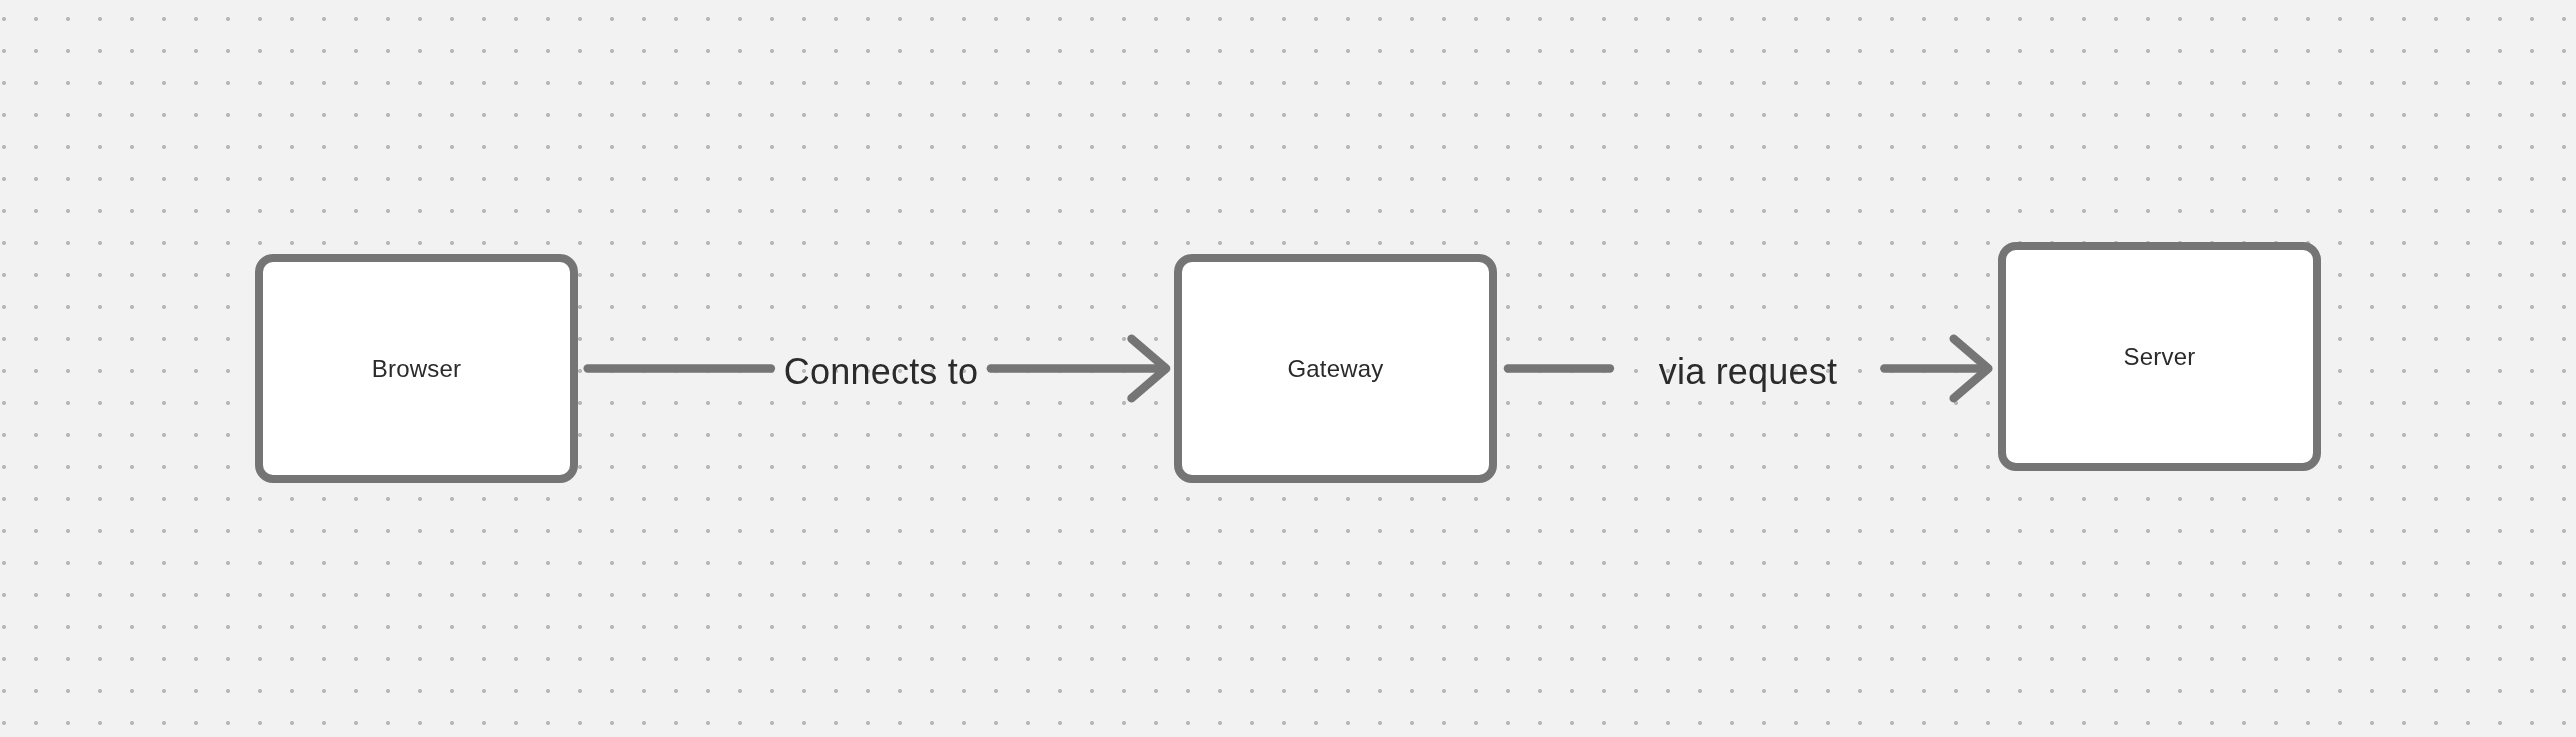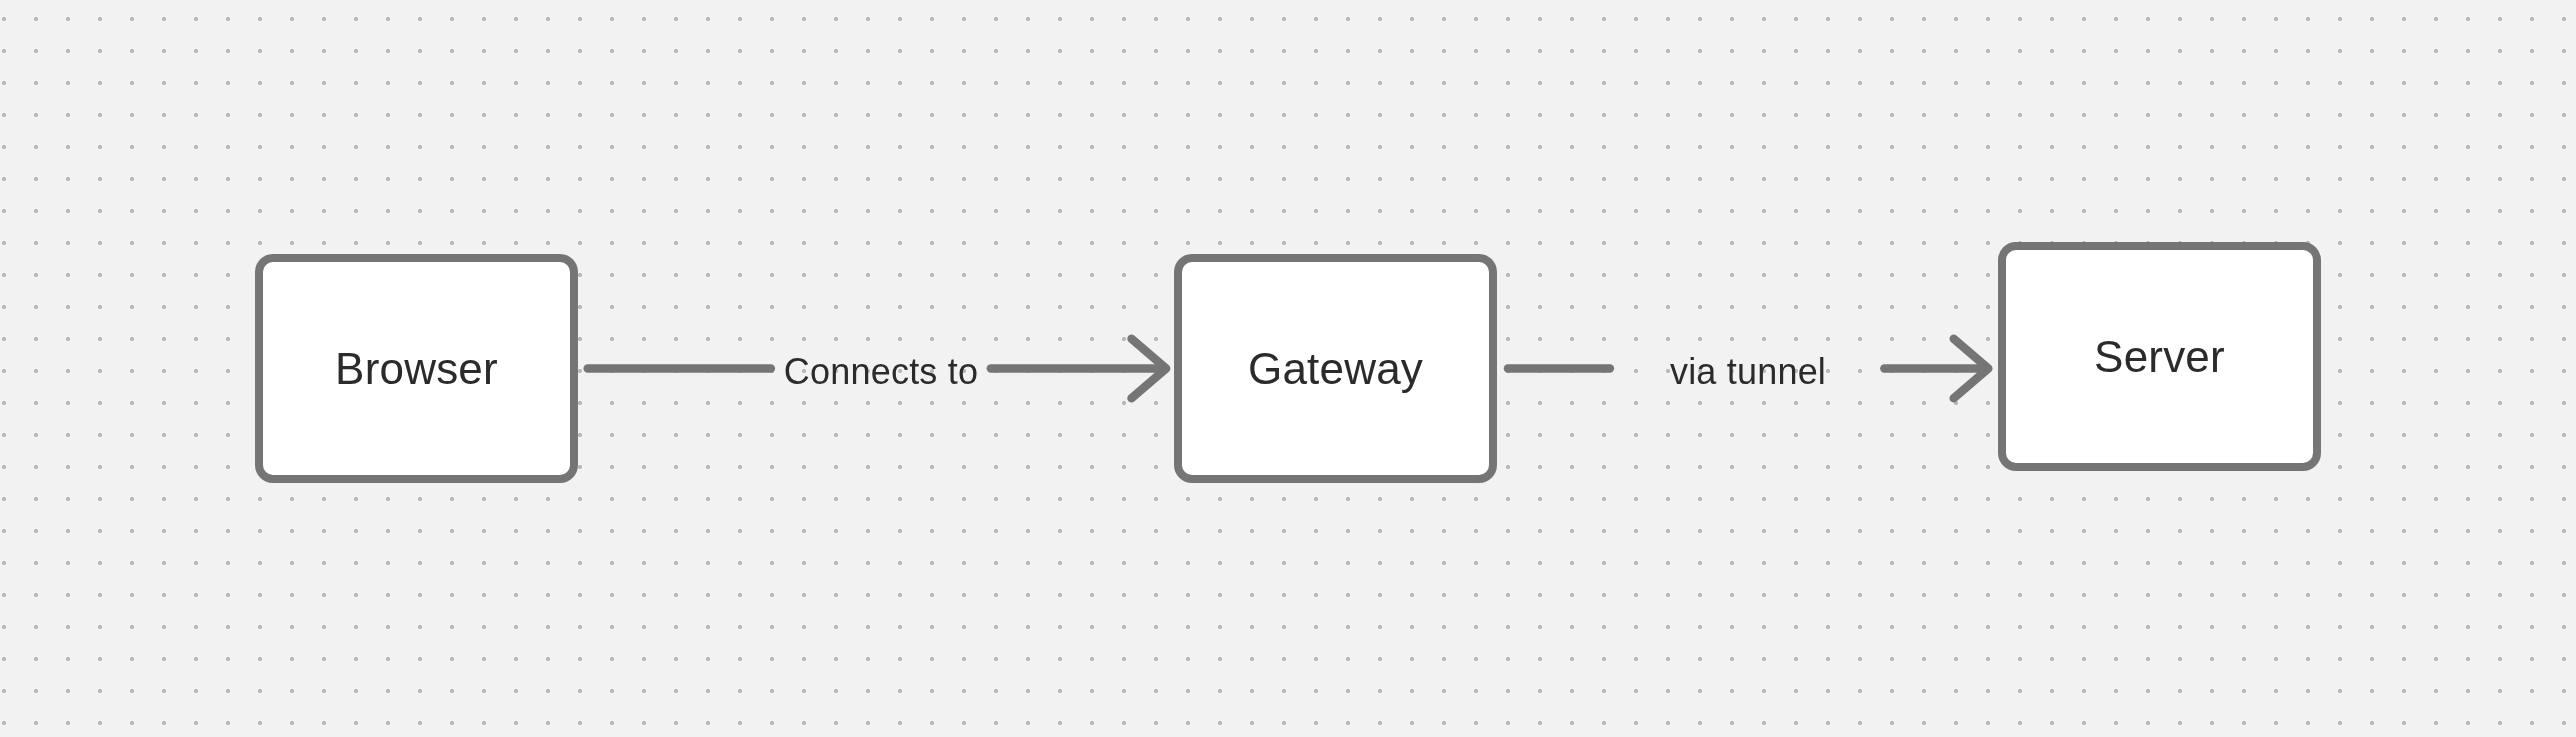--- a/index.html
+++ b/index.html
@@ -29,21 +29,21 @@
     width: 323px;
     height: 229px;
     background: var(--shape-fill-color);
     border: 8px solid var(--shape-stroke-color);
     border-radius: 18px;
     display: flex;
     align-items: center;
     justify-content: center;
   }
   .node-label {
-    font-size: 44px;
+    font-size: 24px;
     line-height: 45px;
     color: var(--text-color);
     letter-spacing: 0.2px;
   }
   #node-browser { left: 255px; top: 254px; }
   #node-gateway { left: 1174px; top: 254px; }
   #node-server  { left: 1998px; top: 242px; }
 
   .edges-layer {
     position: absolute;
@@ -89,21 +89,21 @@
     <g>
       <path class="edge-stroke" d="M 1522 372 H 1625"></path>
       <path class="edge-stroke" d="M 1902 372 H 1998"></path>
       <path class="edge-stroke" d="M 1972 342 L 2007 372 L 1972 402"></path>
     </g>
   </svg>
 
   <div class="edge-label" id="edge1-label">Connects to</div>
 
   <div class="edge-label" id="edge2-label">
-    <div>via tunnel</div>
+    <div>via request</div>
   </div>
 
   <div class="node" id="node-browser">
     <span class="node-label">Browser</span>
   </div>
 
   <div class="node" id="node-gateway">
     <span class="node-label">Gateway</span>
   </div>
 

